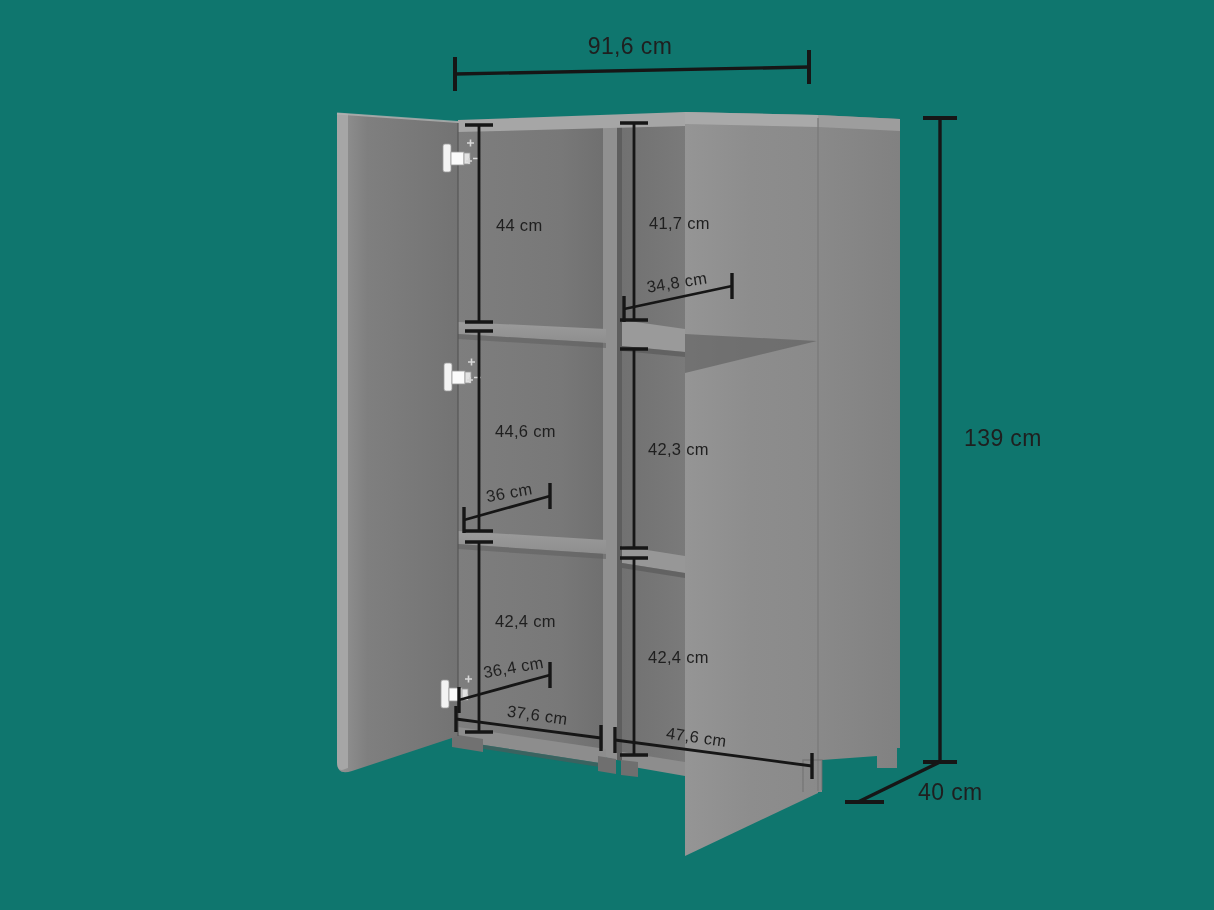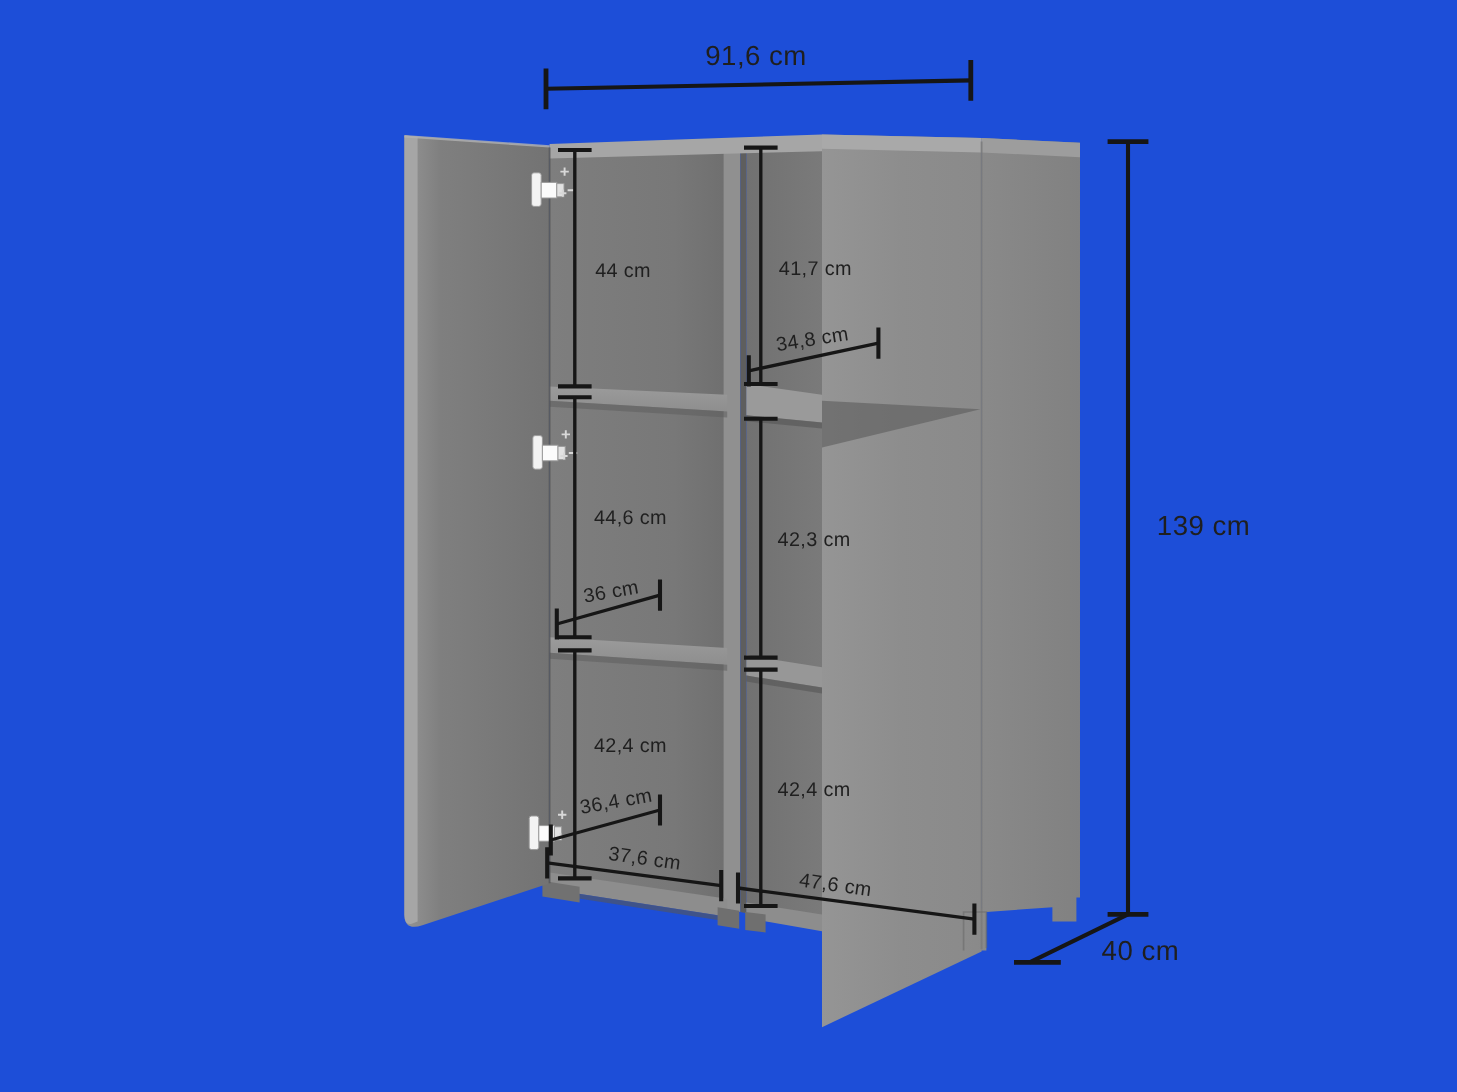--- a/index.html
+++ b/index.html
@@ -1,16 +1,16 @@
 <!DOCTYPE html>
 <html><head>
 <meta charset="utf-8">
 <style>
   html,body{margin:0;padding:0;background:#ffffff;}
-  .stage{position:relative;width:1214px;height:910px;background:#1d4ed8;overflow:hidden;
+  .stage{position:relative;width:1214px;height:910px;background:#0f766e;overflow:hidden;
          font-family:"Liberation Sans", sans-serif;}
   svg{display:block;}
   svg text{font-family:"Liberation Sans","DejaVu Sans",sans-serif;fill:#1f1f1f;}
   .dim-label-lg{font-size:23px;letter-spacing:.4px;}
   .dim-label-sm{font-size:16.5px;letter-spacing:.3px;}
   .dim{stroke:#161616;stroke-width:2.8;fill:none;stroke-linecap:butt;}
   .dim-outer{stroke:#161616;stroke-width:3.4;fill:none;}
   .tick{stroke:#161616;stroke-width:3.4;fill:none;}
   .tick-lg{stroke:#161616;stroke-width:4;fill:none;}
   .hingepart{stroke:#9a9a9a;stroke-width:.8;}

